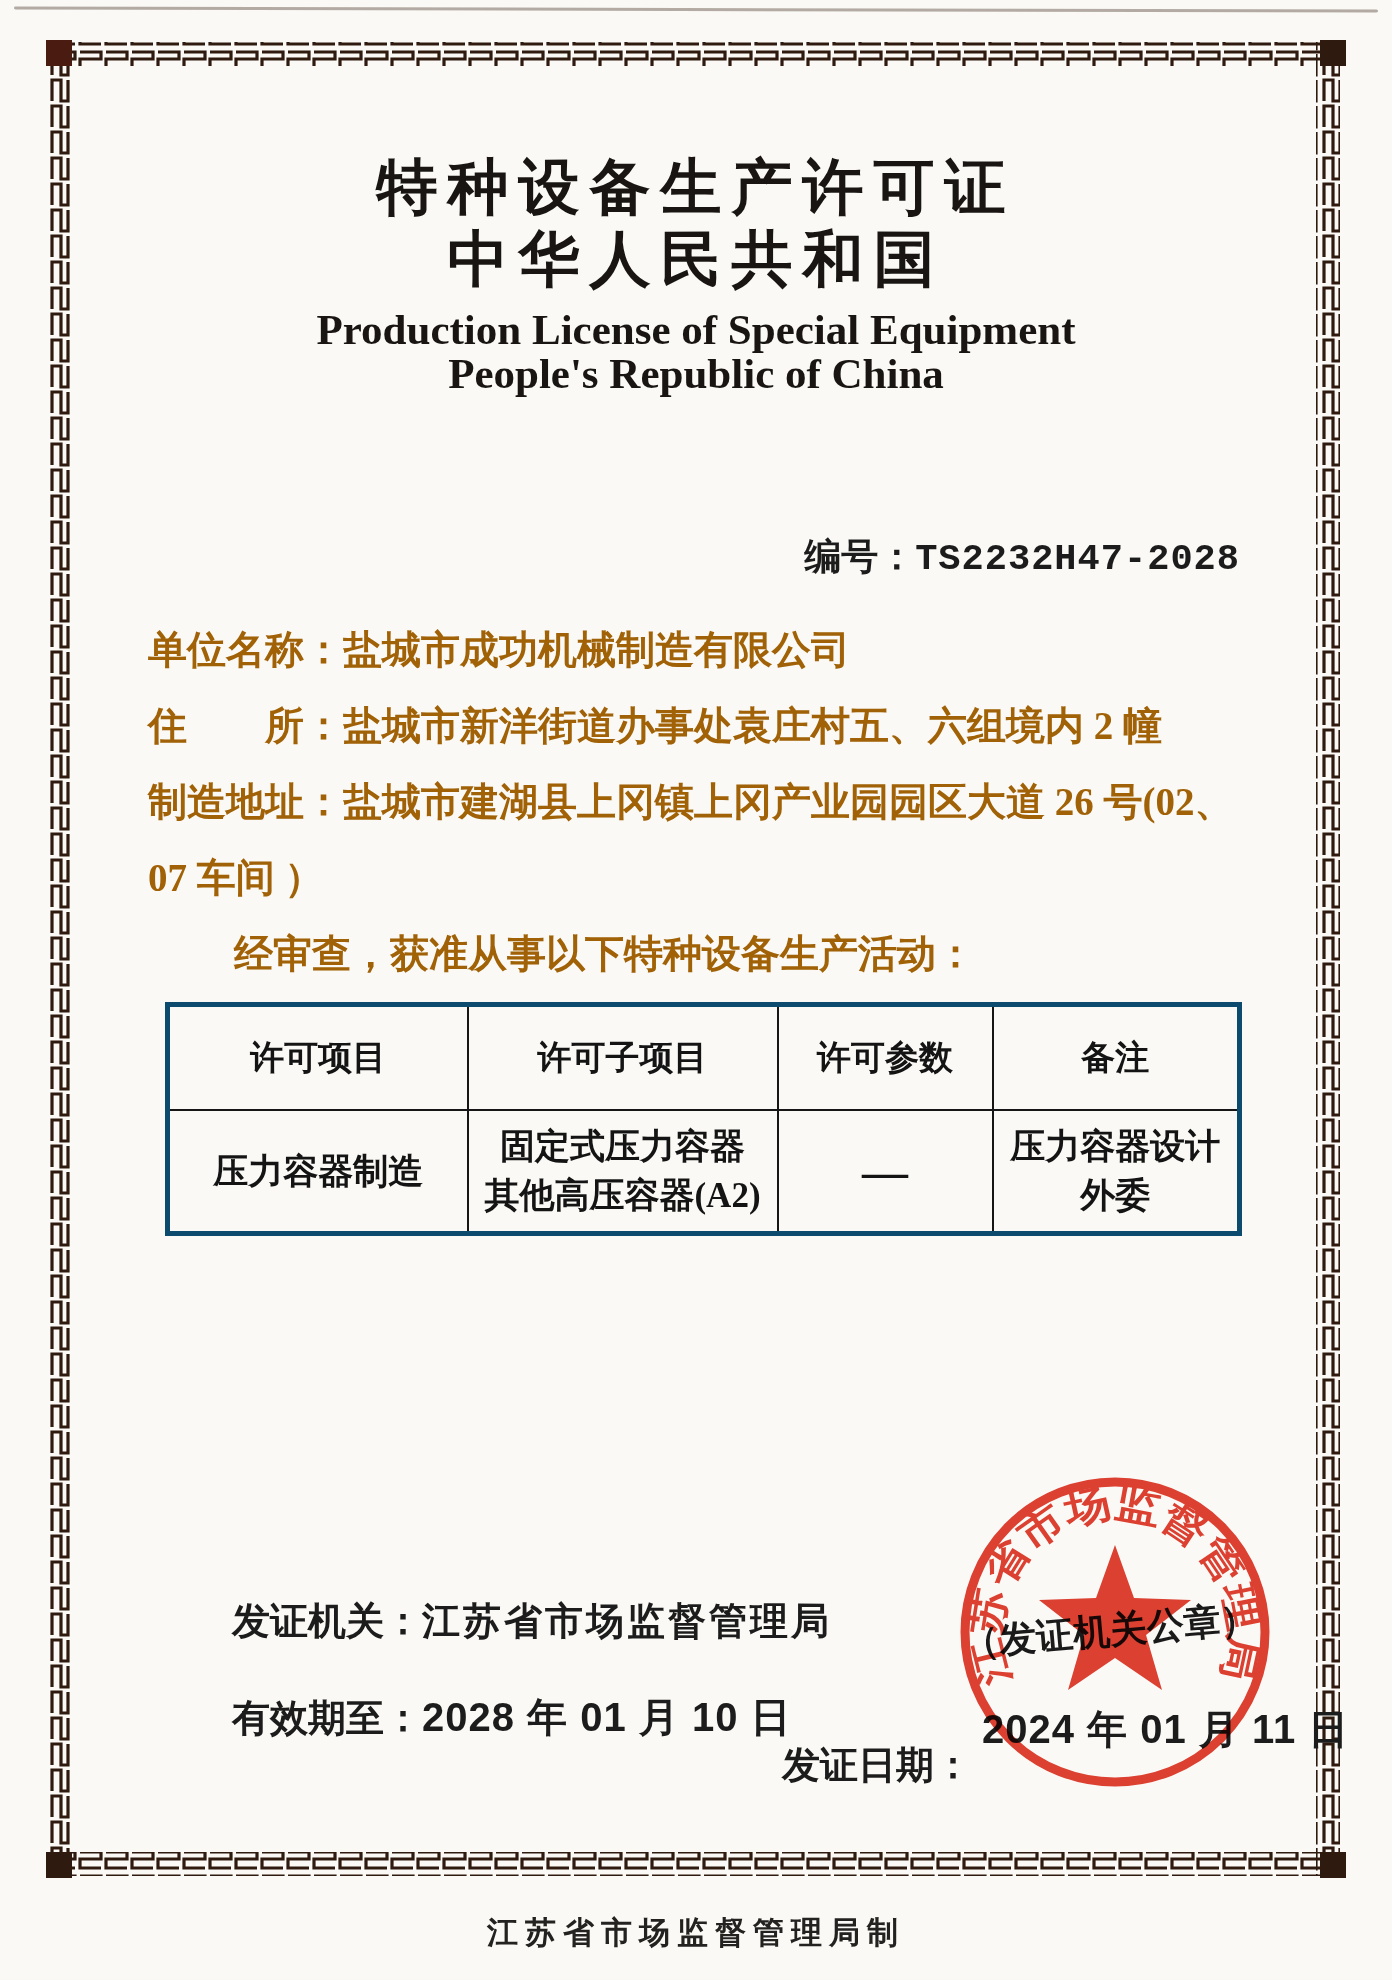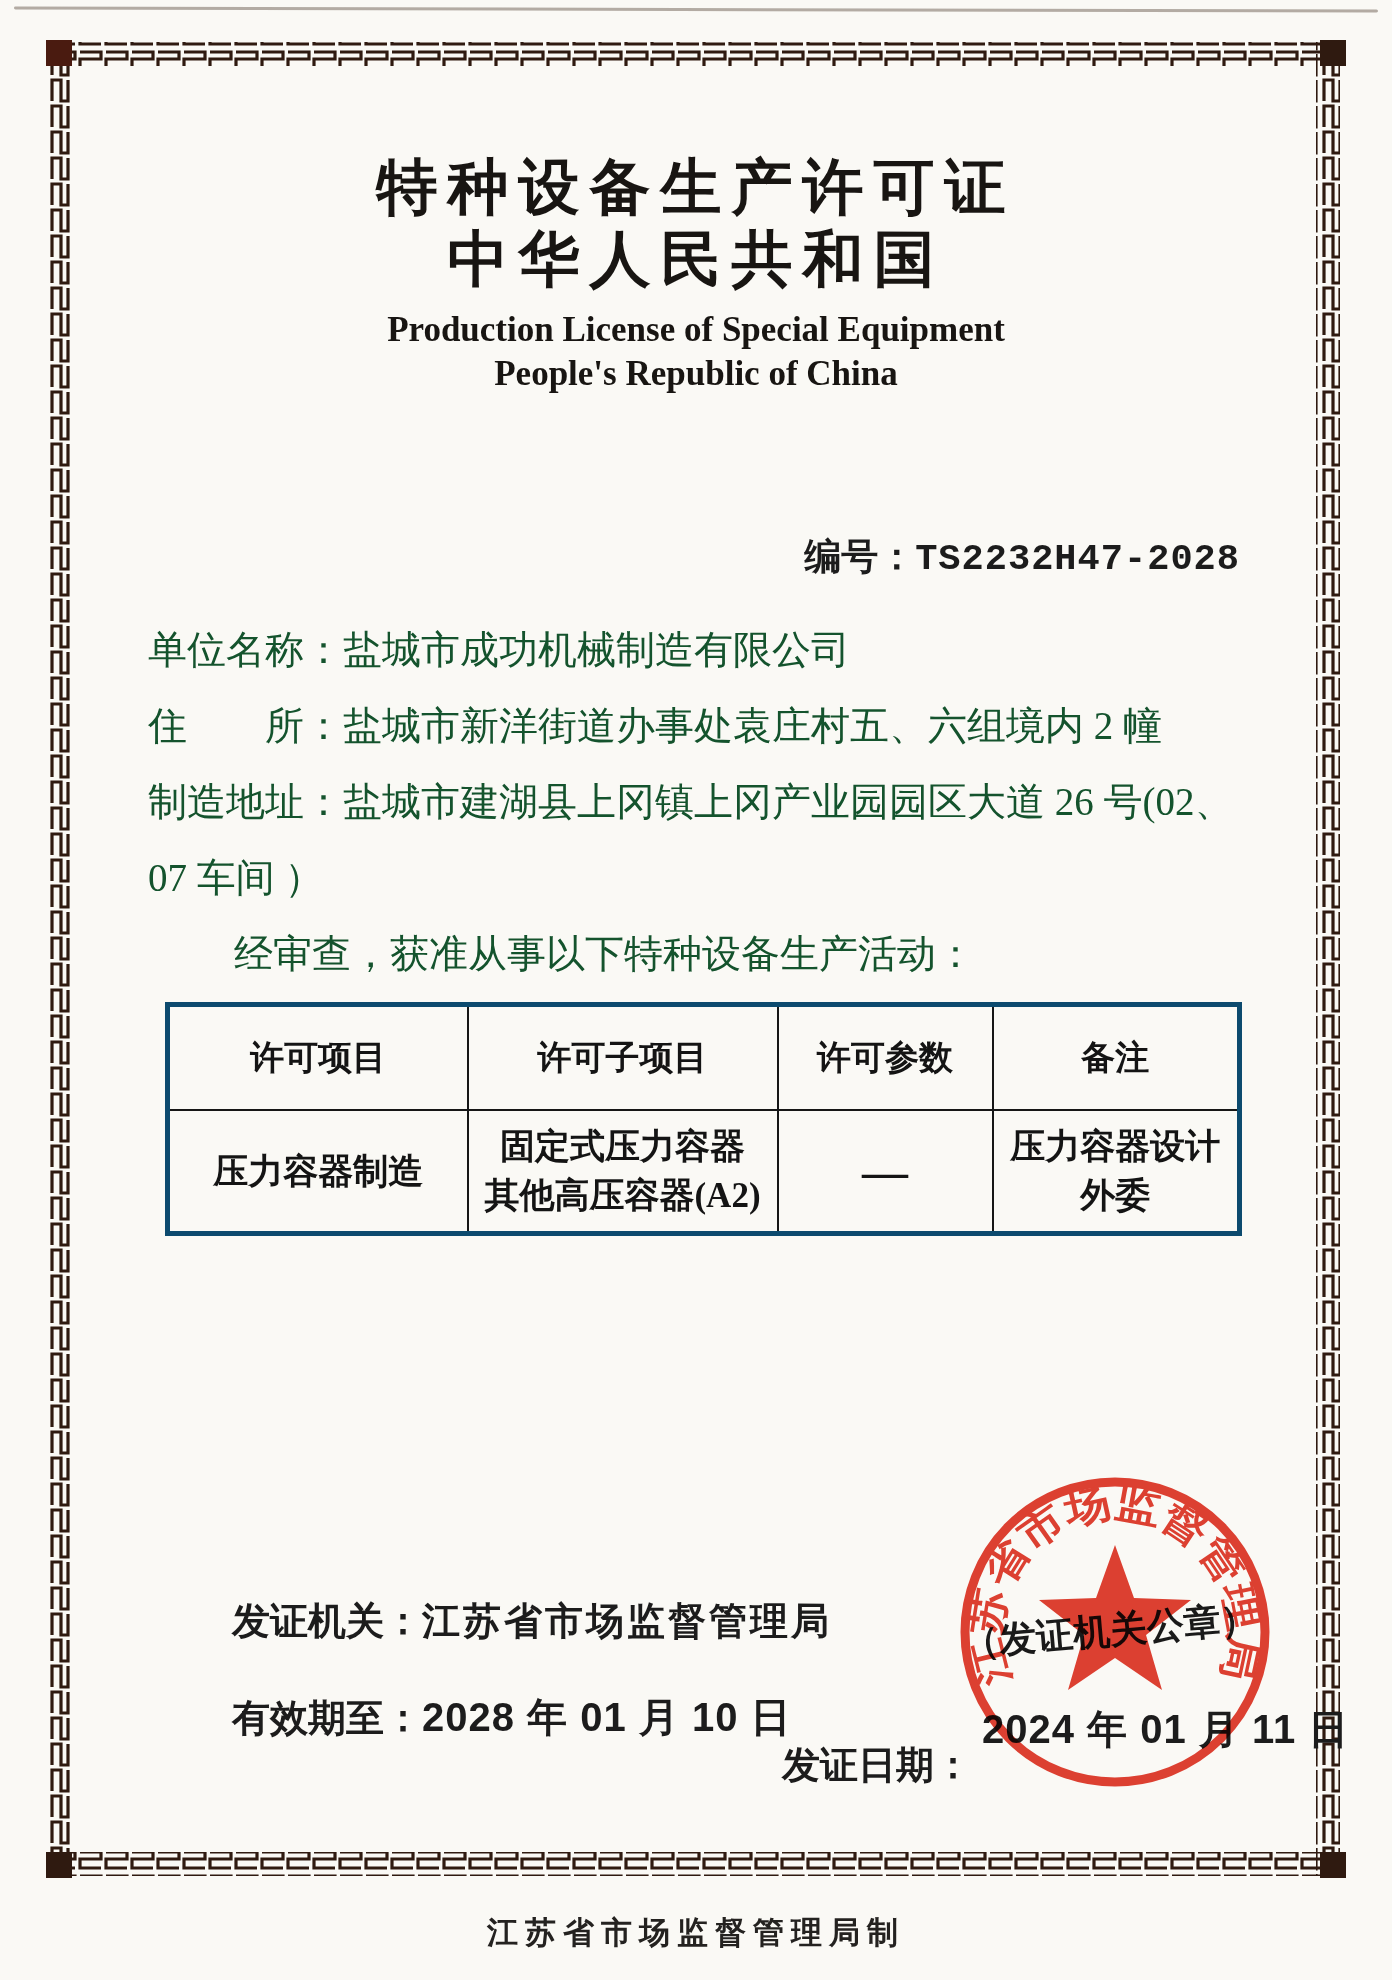--- a/index.html
+++ b/index.html
@@ -14,28 +14,28 @@
   }
   .scan-artifact{
     position:absolute; top:8px; left:14px; width:1364px; height:3px;
     background:#6b5d52; opacity:.5; border-radius:2px;
     transform:rotate(.12deg);
   }
   .border-svg{ position:absolute; top:0; left:0; }
 
   .title-block{ position:absolute; top:152px; left:0; width:100%; text-align:center; }
   .title-cn{ font-size:61px; font-weight:700; letter-spacing:10px; line-height:72px; color:#181512; }
-  .title-en{ font-size:35px; font-weight:700; line-height:44px; margin-top:12px; color:#181512; }
+  .title-en{ font-size:43px; font-weight:700; line-height:44px; margin-top:12px; color:#181512; }
 
   .license-no{ position:absolute; top:532px; right:152px; font-size:37px; font-weight:600; }
   .license-no .num{ font-family:"Liberation Mono", monospace; font-weight:700; letter-spacing:1px; }
 
   .info-block{
     position:absolute; left:148px; top:612px; width:1116px;
-    font-size:39px; font-weight:400; line-height:76px; color:#14532d;
+    font-size:39px; font-weight:700; line-height:76px; color:#a16207;
     white-space:nowrap;
   }
   .info-line{ height:76px; }
   .info-line.indent{ padding-left:86px; }
 
   .license-table{
     position:absolute; left:165px; top:1002px; width:1072px;
     border-collapse:collapse; table-layout:fixed; text-align:center;
     font-size:35px; font-weight:600; color:#141414;
     border:5px solid #0c4a6e;

